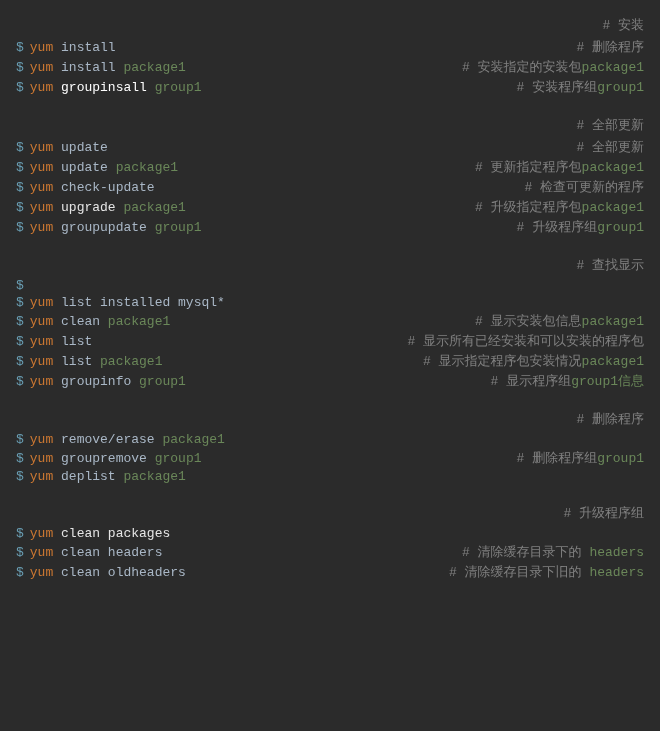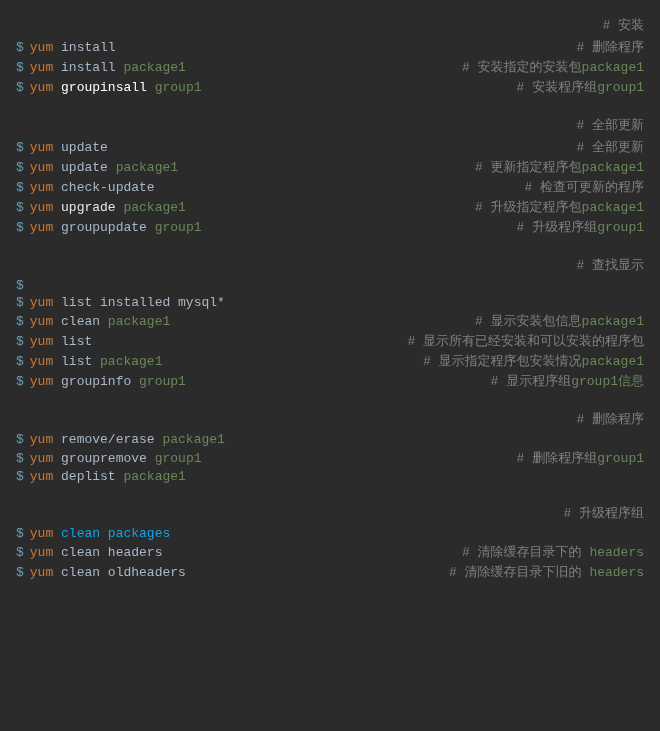--- a/index.html
+++ b/index.html
@@ -149,21 +149,21 @@
       <div class="cmd-line">
         <span class="prompt">$</span>
         <span class="cmd"><span style="color:#cc7832">yum</span> <span style="color:#a9b7c6">deplist</span> <span style="color:#6a8759">package1</span></span>
       </div>
     </div>
     <div class="spacer"></div>
     <div class="section">
       <div class="comment-line"># 升级程序组</div>
       <div class="cmd-line">
         <span class="prompt">$</span>
-        <span class="cmd"><span style="color:#cc7832">yum</span> <span style="color:#0ea5e9">clean packages</span></span>
+        <span class="cmd"><span style="color:#cc7832">yum</span> <span style="color:#e5e5e5">clean packages</span></span>
       </div>
       <div class="cmd-line">
         <span class="prompt">$</span>
         <span class="cmd"><span style="color:#cc7832">yum</span> <span style="color:#a9b7c6">clean headers</span></span>
         <span class="inline-comment"># 清除缓存目录下的 <span class="highlight">headers</span></span>
       </div>
       <div class="cmd-line">
         <span class="prompt">$</span>
         <span class="cmd"><span style="color:#cc7832">yum</span> <span style="color:#a9b7c6">clean oldheaders</span></span>
         <span class="inline-comment"># 清除缓存目录下旧的 <span class="highlight">headers</span></span>

